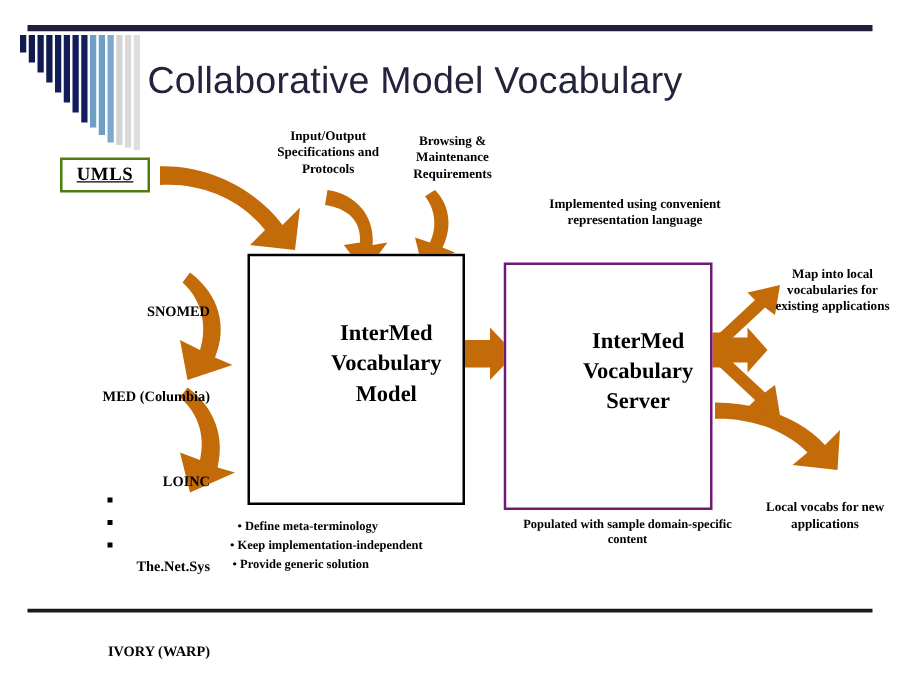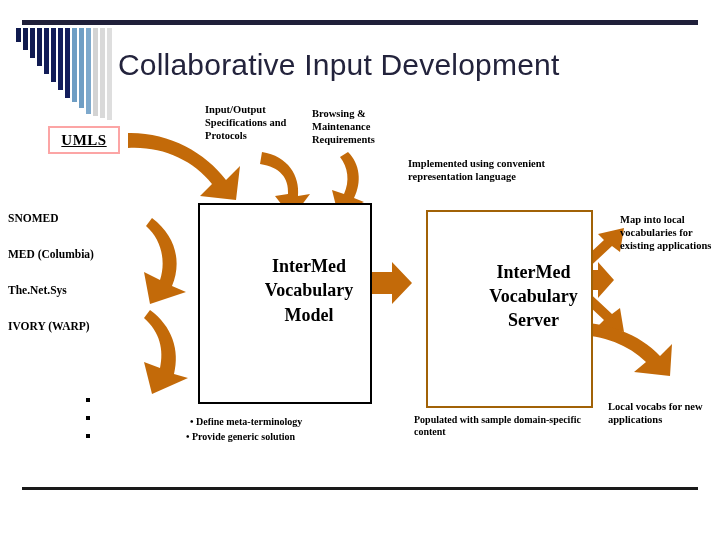--- a/index.html
+++ b/index.html
@@ -66,41 +66,42 @@
     white-space: nowrap;
   }
 
   
   #umls-box {
     position: absolute;
     left: 48px;
     top: 126px;
     width: 68px;
     height: 24px;
-    border: 2px solid #fca5a5;
+    border: 2px solid #4d7c0f;
     background: #ffffff;
     display: flex;
     align-items: center;
     justify-content: center;
   }
   #umls-box .label {
     font-family: "Liberation Serif", serif;
     font-weight: bold;
     font-size: 15px;
     color: #000000;
     text-decoration: underline;
     letter-spacing: 0.5px;
   }
 
   
   .caption {
     position: absolute;
     font-family: "Liberation Serif", serif;
     font-weight: bold;
     color: #000000;
+    text-align: center;
     line-height: 1.22;
   }
 
   #cap-io {
     left: 205px;
     top: 104px;
     width: 115px;
     font-size: 10.5px;
   }
   #cap-browse {
@@ -140,24 +141,25 @@
     position: absolute;
     left: 8px;
     top: 212px;
     width: 160px;
   }
   #vocab-list .vocab-item {
     font-family: "Liberation Serif", serif;
     font-weight: bold;
     font-size: 11.5px;
     color: #000000;
-    text-align: left;
+    text-align: right;
     height: 36px;
     line-height: 12px;
     white-space: nowrap;
+    margin-top: 32px;
   }
   #vocab-dots {
     position: absolute;
     left: 8px;
     top: 398px;
     width: 160px;
     text-align: center;
   }
   #vocab-dots .dot {
     width: 4px;
@@ -175,25 +177,25 @@
     background: #ffffff;
   }
   #box-model {
     left: 198px;
     top: 203px;
     width: 170px;
     height: 197px;
     border: 2px solid #000000;
   }
   #box-server {
-    left: 426px;
+    left: 403px;
     top: 210px;
     width: 163px;
     height: 194px;
-    border: 2px solid #a16207;
+    border: 2px solid #701a75;
   }
   .concept-box .box-label {
     font-family: "Liberation Serif", serif;
     font-weight: bold;
     font-size: 18px;
     color: #000000;
     text-align: center;
     line-height: 1.35;
     margin-top: -26px;
     margin-left: 48px;
@@ -245,21 +247,21 @@
       <div class="bar" style="left: 42px; height: 62px; background: rgb(19, 29, 92);"></div>
       <div class="bar" style="left: 49px; height: 70px; background: rgb(19, 29, 92);"></div>
       <div class="bar" style="left: 56px; height: 74px; background: rgb(111, 158, 196);"></div>
       <div class="bar" style="left: 63px; height: 80px; background: rgb(111, 158, 196);"></div>
       <div class="bar" style="left: 70px; height: 86px; background: rgb(126, 169, 204);"></div>
       <div class="bar" style="left: 77px; height: 88px; background: rgb(211, 211, 211);"></div>
       <div class="bar" style="left: 84px; height: 90px; background: rgb(217, 217, 217);"></div>
       <div class="bar" style="left: 91px; height: 92px; background: rgb(222, 222, 222);"></div>
     </div>
 
-  <div id="page-title">Collaborative Input Development</div>
+  <div id="page-title">Collaborative Model Vocabulary</div>
 
   <svg id="arrows" viewBox="0 0 720 540">
 
     <g>
       <path d="M128,133 C168,132 205,152 226,180 L240,166 L236,200 L200,196 L212,184
                C193,160 162,146 128,148 Z" fill="#c36a09"></path>
     </g>
 
     <g>
       <path d="M262,152 C288,156 300,176 298,196 L310,194 L292,218 L275,196 L288,194
@@ -302,36 +304,38 @@
   <div class="caption" id="cap-io">Input/Output Specifications and Protocols</div>
   <div class="caption" id="cap-browse">Browsing &amp; Maintenance Requirements</div>
   <div class="caption" id="cap-implemented">Implemented using convenient representation language</div>
   <div class="caption" id="cap-mapinto">Map into local vocabularies for existing applications</div>
   <div class="caption" id="cap-localvocabs">Local vocabs for new applications</div>
   <div class="caption" id="cap-populated">Populated with sample domain-specific content</div>
 
   <div id="vocab-list">
       <div class="vocab-item">SNOMED</div>
       <div class="vocab-item">MED (Columbia)</div>
+      <div class="vocab-item">LOINC</div>
       <div class="vocab-item">The.Net.Sys</div>
       <div class="vocab-item">IVORY (WARP)</div>
     </div>
   <div id="vocab-dots">
       <div class="dot"></div>
       <div class="dot"></div>
       <div class="dot"></div>
     </div>
 
   <div class="concept-box" id="box-model">
     <div class="box-label">InterMed Vocabulary Model</div>
   </div>
 
   <div class="concept-box" id="box-server">
     <div class="box-label">InterMed Vocabulary Server</div>
   </div>
 
   <div id="model-bullets">
       <div class="bullet-row b1">• Define meta-terminology</div>
+      <div class="bullet-row b2">• Keep implementation-independent</div>
       <div class="bullet-row b3">• Provide generic solution</div>
     </div>
 
   <div class="rule" id="bottom-rule"></div>
 </div>
 
 </body></html>

